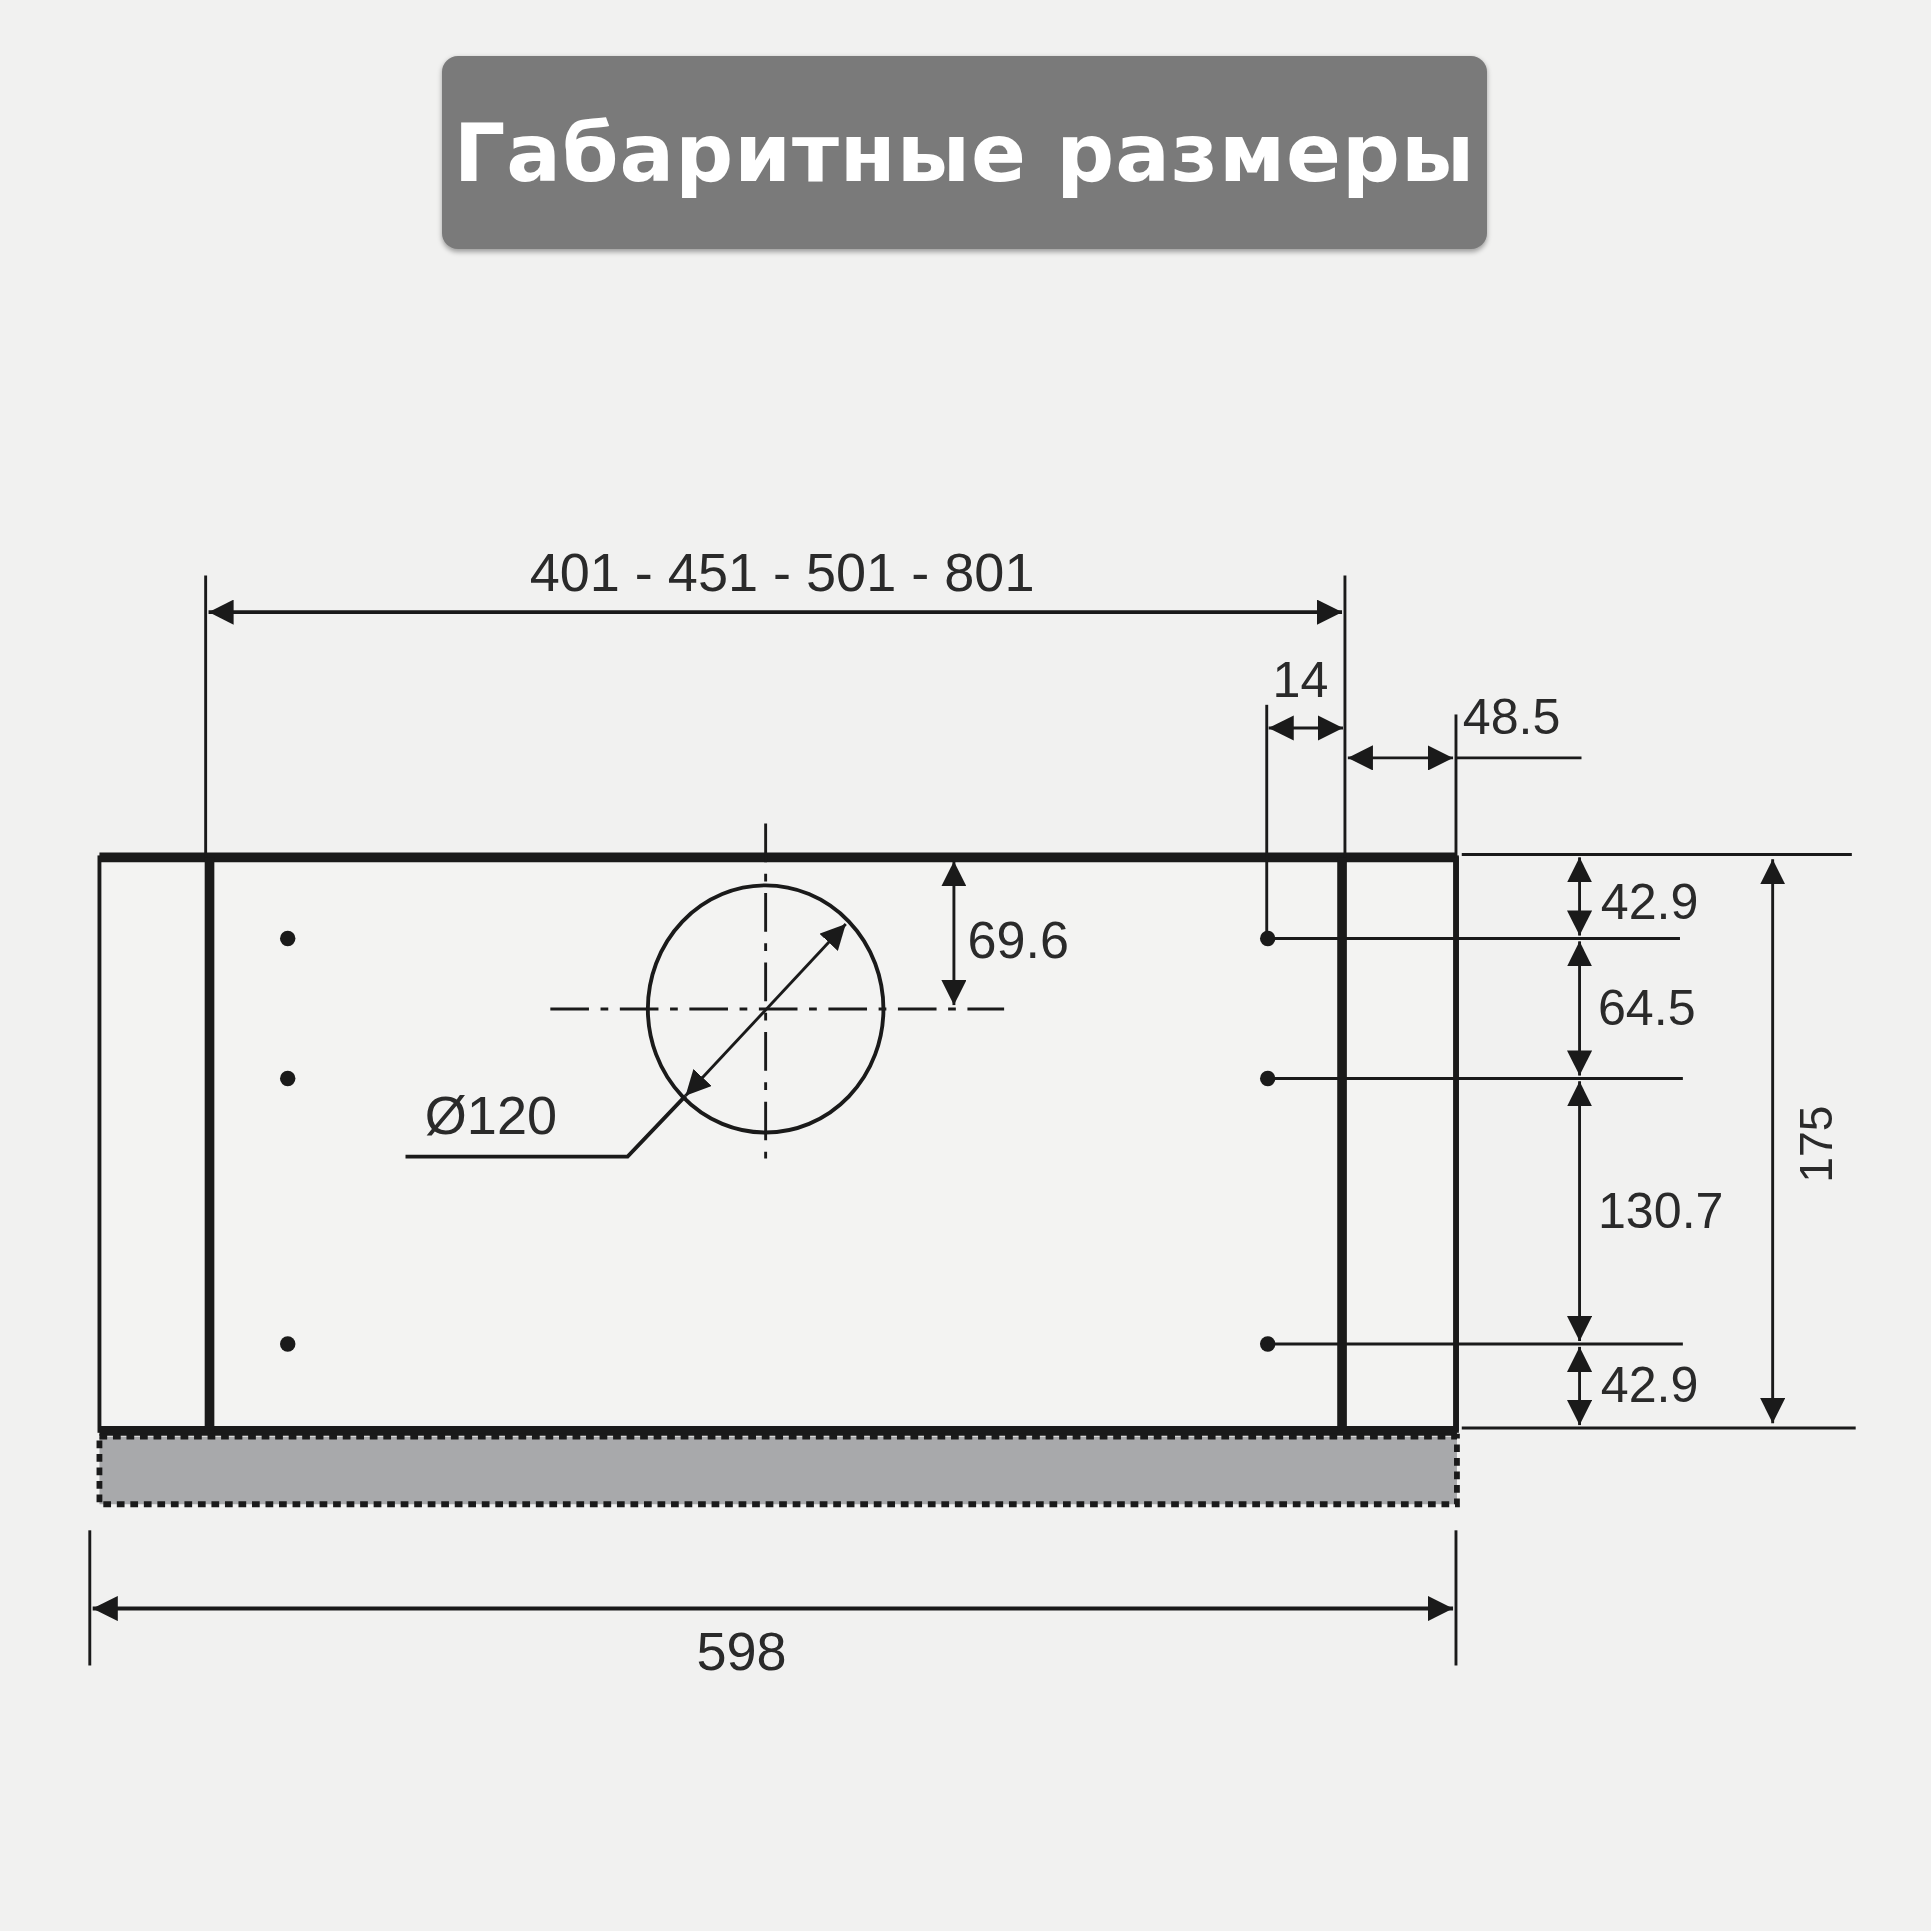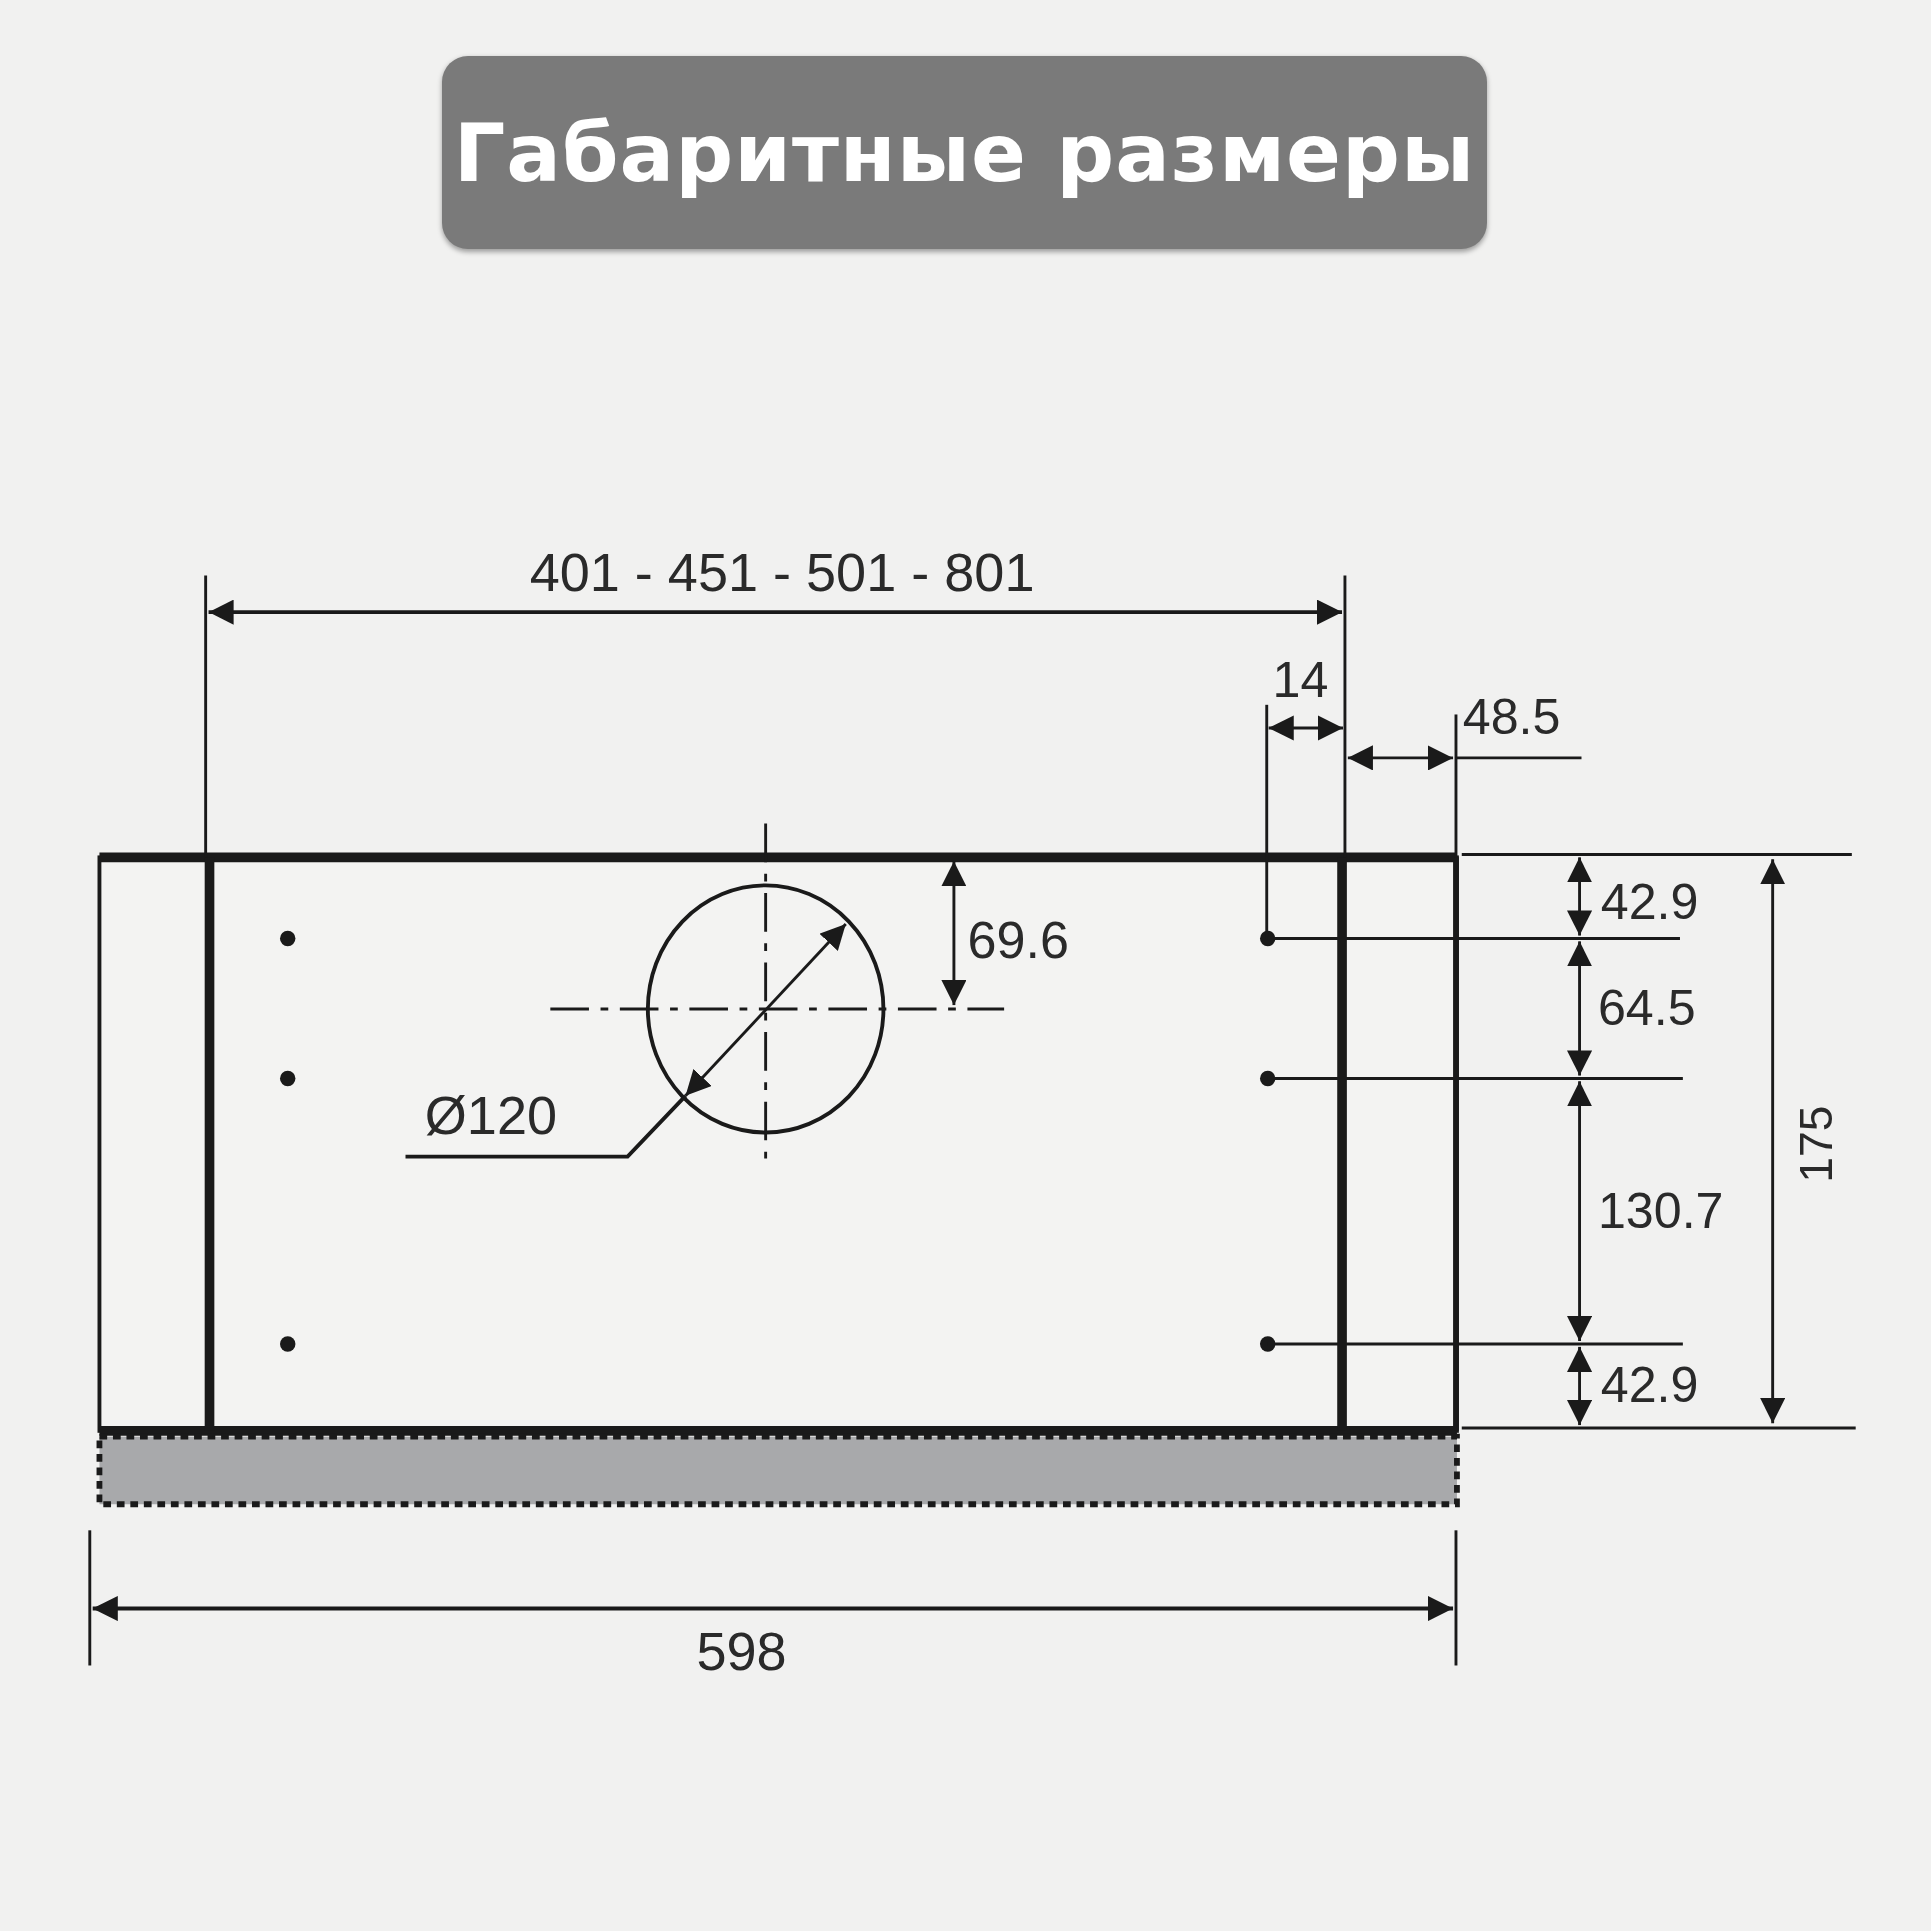--- a/index.html
+++ b/index.html
@@ -4,21 +4,21 @@
 <style>
   html, body { margin: 0; padding: 0; }
   body {
     width: 1931px; height: 1931px; overflow: hidden;
     background: #f1f1f0;
     position: relative;
     font-family: "Liberation Sans", sans-serif;
   }
   .title-badge {
     position: absolute; left: 442px; top: 56px; width: 1045px; height: 193px;
-    background: #7a7a7a; border-radius: 26px;
+    background: #7a7a7a; border-radius: 16px;
     box-shadow: 0 2.9px 5.8px rgba(0,0,0,0.35);
     display: flex; align-items: center; justify-content: center;
   }
   .title-text {
     color: #ffffff; font-family: "DejaVu Sans", sans-serif; font-weight: bold;
     font-size: 81px; letter-spacing: 1px;
   }
   svg.drawing { position: absolute; left: 0; top: 0; }
   .dim { font-family: "Liberation Sans", sans-serif; fill: #2a2a2a; }
 </style>

